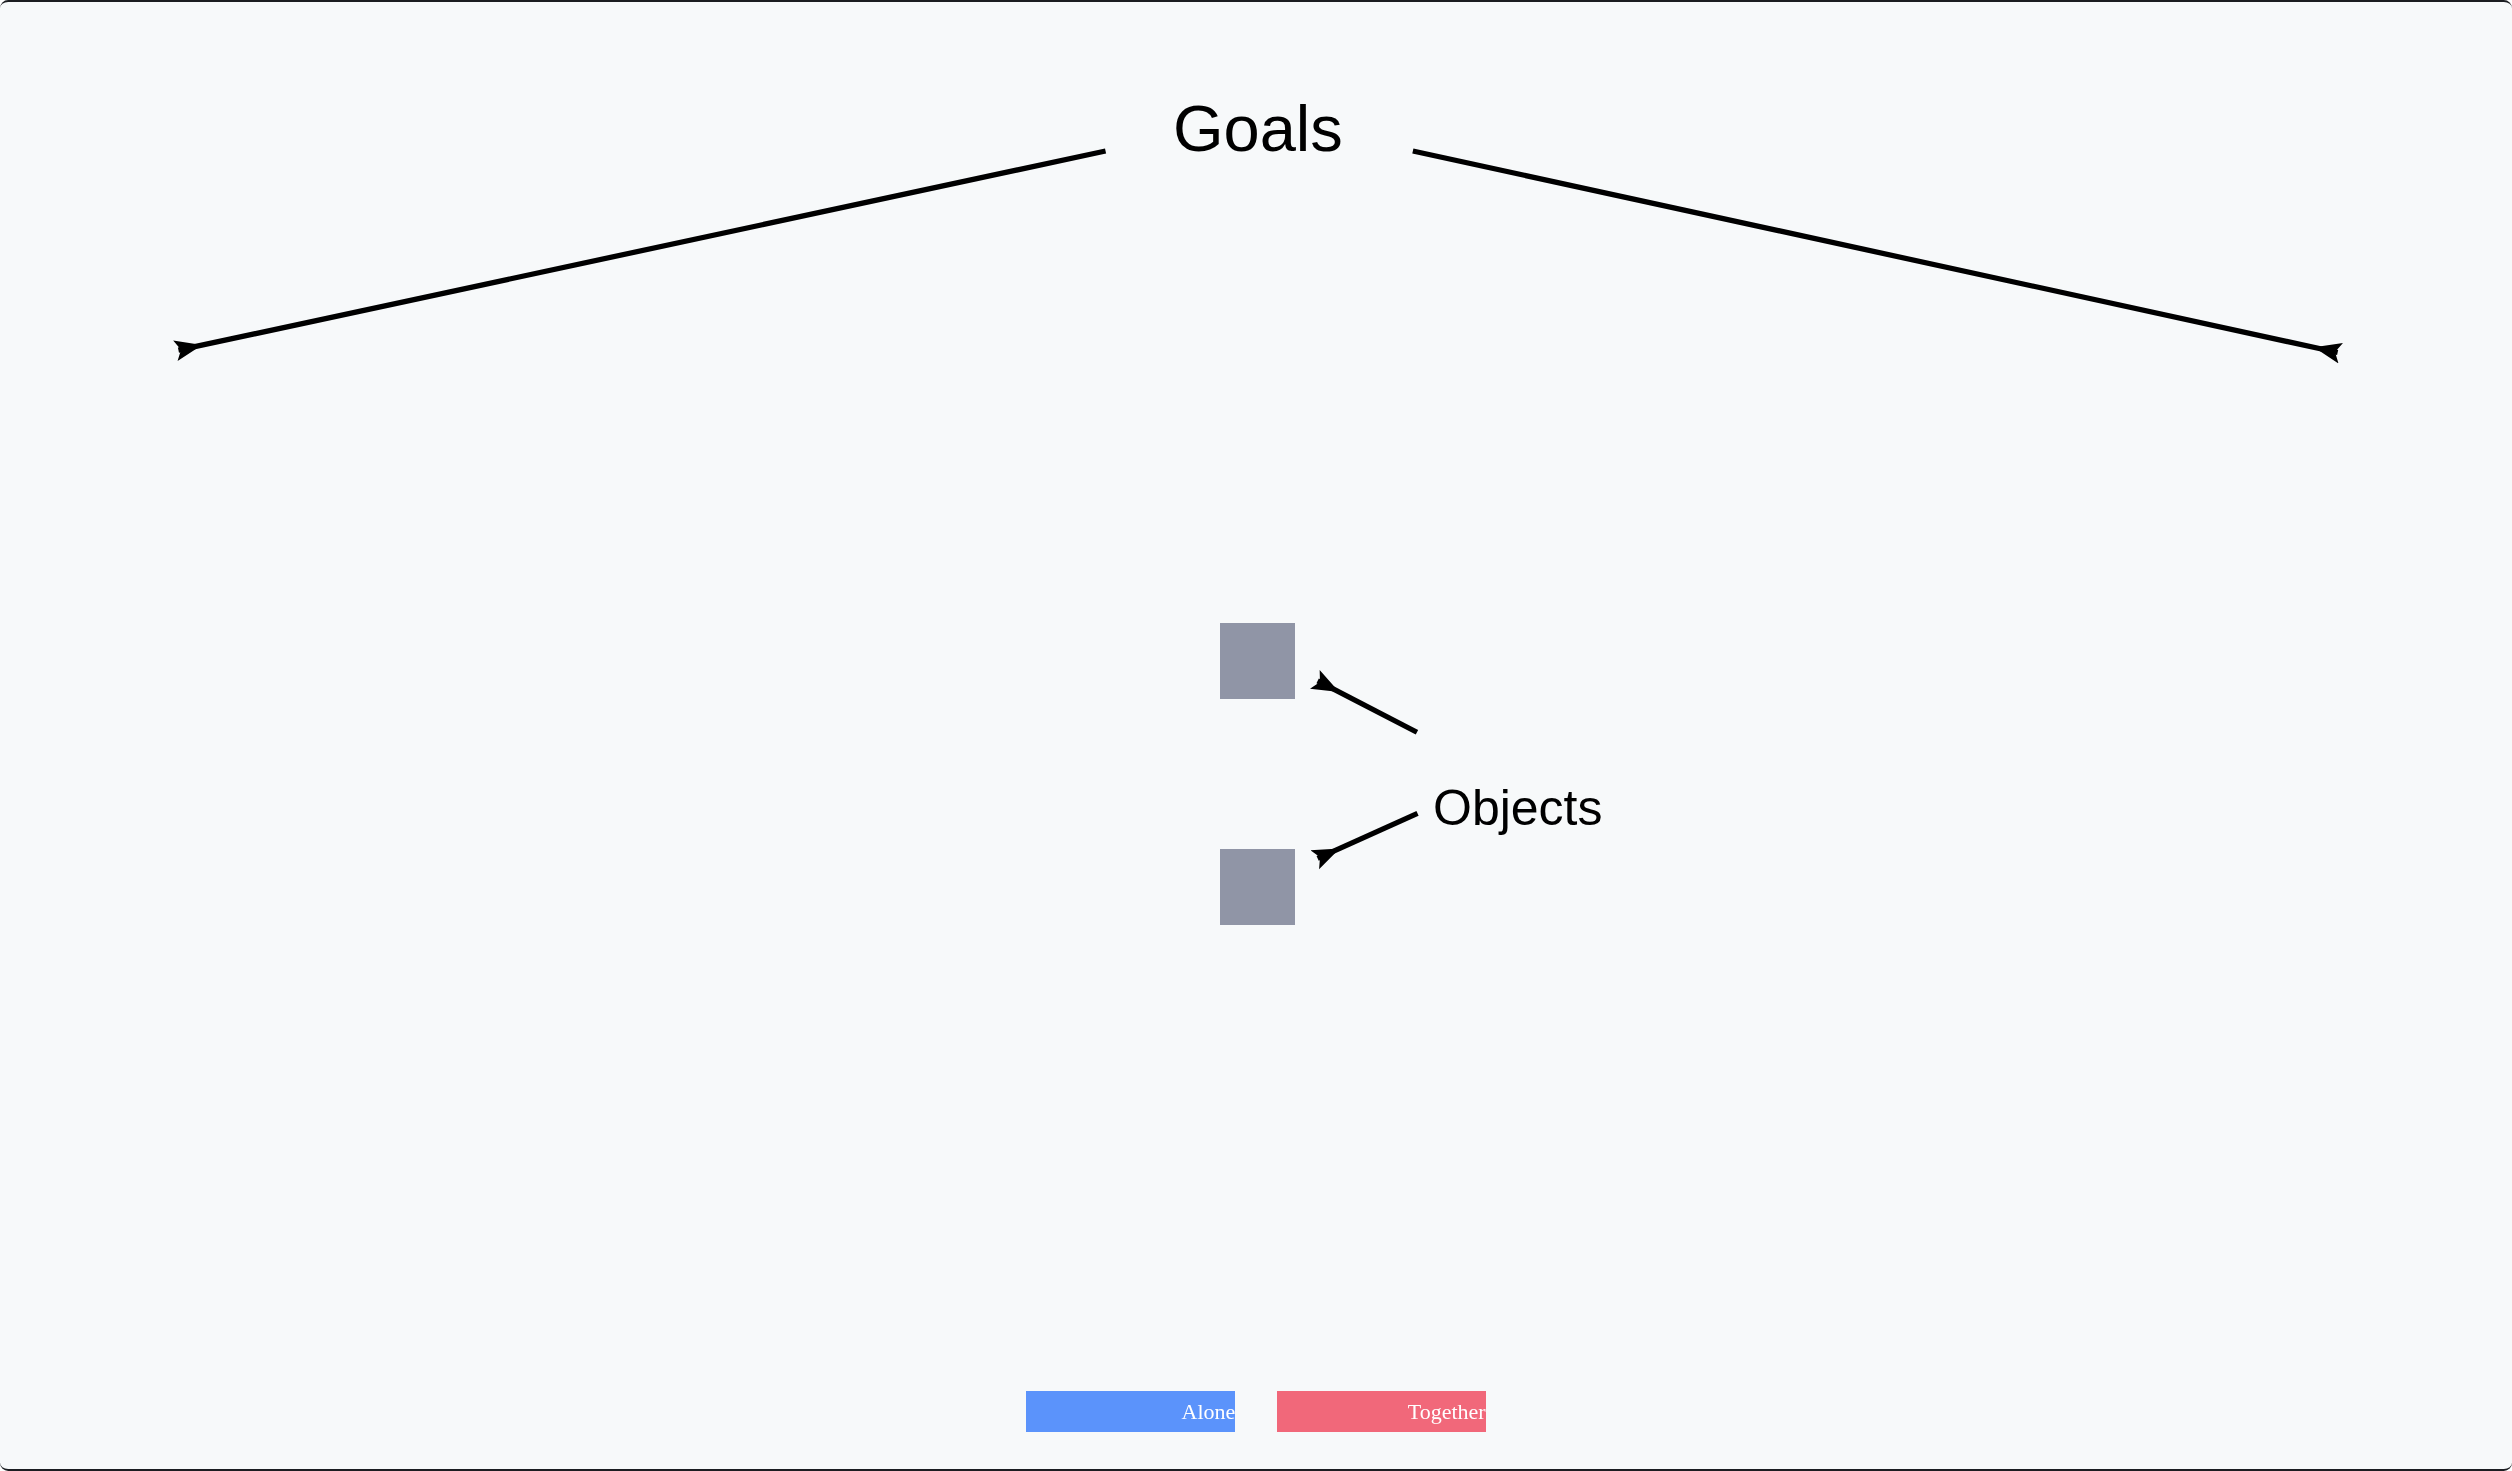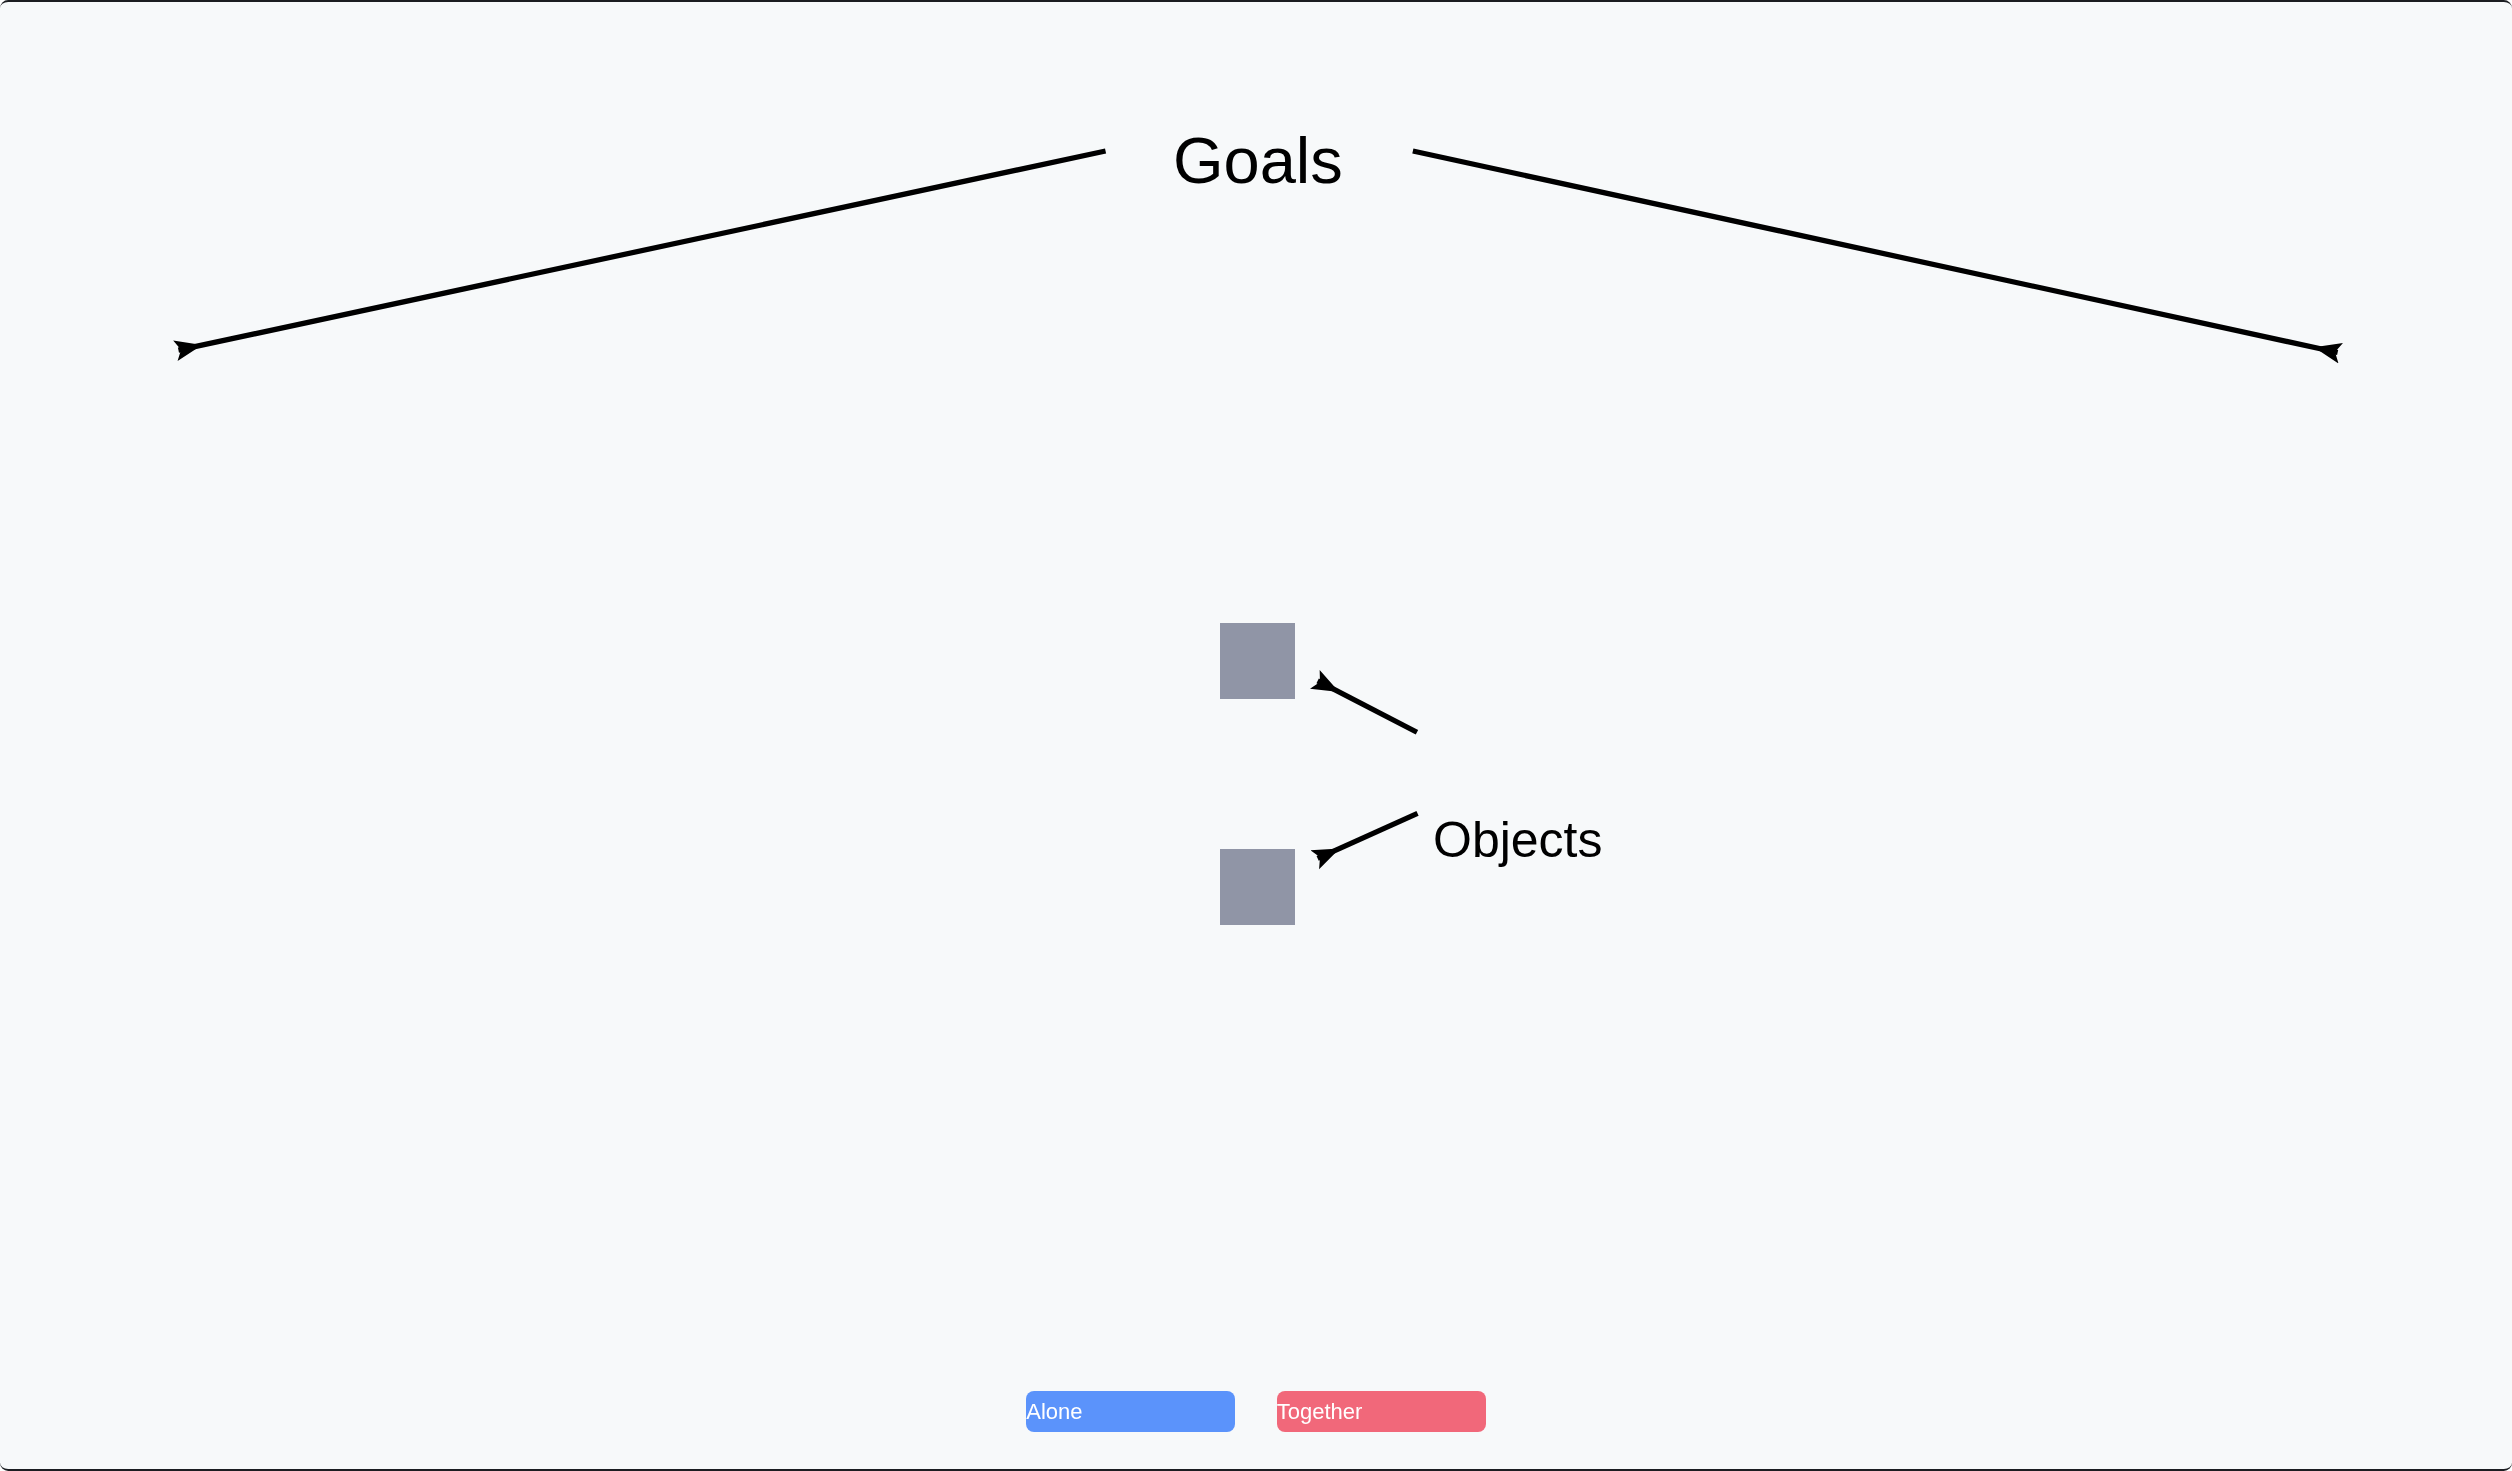--- a/index.html
+++ b/index.html
@@ -29,21 +29,20 @@
   #goal-zone-left  { left: 0;  background: #5b93fb; border-radius: 7px 0 0 7px; }
   #goal-zone-right { right: 0; width: 209px; background: #f1687a; border-radius: 0 7px 7px 0; }
 
   
   .sim-label {
     position: absolute;
     color: #000000;
     white-space: nowrap;
     line-height: 1;
     font-weight: 400;
-    margin-top: 32px;
   }
   #goals-label   { left: 1173px; top: 94px;  font-size: 65px; }
   #objects-label { left: 1433px; top: 781px; font-size: 50px; }
 
   
   .sim-object {
     position: absolute;
     background: #9095a6;
     width: 75px;
     height: 76px;
@@ -68,26 +67,26 @@
     bottom: 37px;
     display: flex;
     justify-content: center;
     align-items: center;
     gap: 9.4px;
   }
   .control-button {
     width: 209px;
     height: 41px;
     border: none;
-    border-radius: 8px;
+    border-radius: 0;
     color: #ffffff;
-    font-family: Liberation Sans, sans-serif;
+    font-family: Liberation Serif, serif;
     font-size: 22px;
     line-height: 41px;
-    text-align: left;
+    text-align: right;
     cursor: pointer;
     padding: 0;
   }
   #button-alone    { background: #5b93fb; }
   #button-together { background: #f1687a; margin-left: 32px; }
 </style>
 </head>
 <body>
 
 <div id="sim-canvas">

